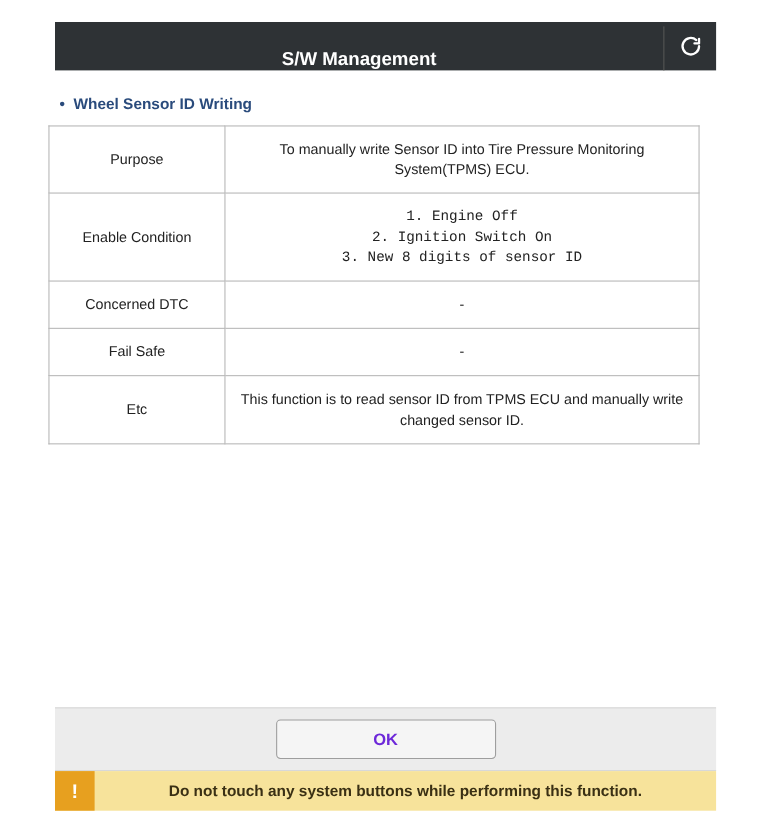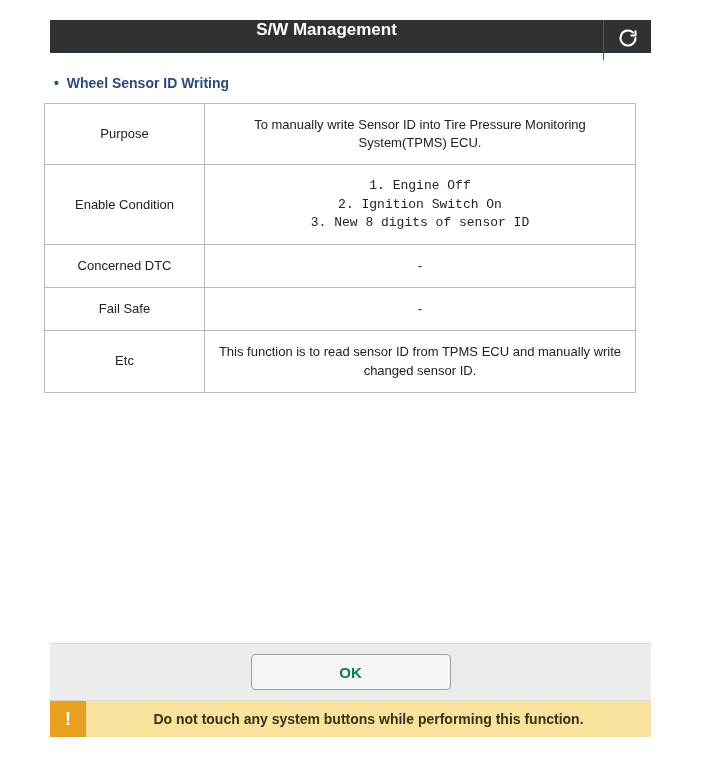--- a/index.html
+++ b/index.html
@@ -10,23 +10,23 @@
     body {
       font-family: Arial, Helvetica, sans-serif;
       background: #ffffff;
       width: 701px;
       height: 757px;
       position: relative;
     }
     .header-bar {
       background: #2e3235;
       color: #ffffff;
-      height: 33px;
+      height: 44px;
       display: flex;
-      align-items: flex-start;
+      align-items: flex-end;
       position: relative;
       margin: 20px 50px 0 50px;
     }
     .header-title {
       flex: 1;
       text-align: center;
       font-weight: bold;
       font-size: 17px;
     }
     .refresh-button {
@@ -99,21 +99,21 @@
       justify-content: center;
     }
     .ok-button {
       width: 200px;
       height: 36px;
       border: 1px solid #9e9e9e;
       border-radius: 4px;
       background: #f5f5f5;
       font-size: 15px;
       font-weight: bold;
-      color: #15803d;
+      color: #6d28d9;
       cursor: pointer;
     }
     .warning-bar {
       background: #f7e39b;
       display: flex;
       align-items: center;
       height: 36px;
     }
     .warning-icon {
       width: 36px;

